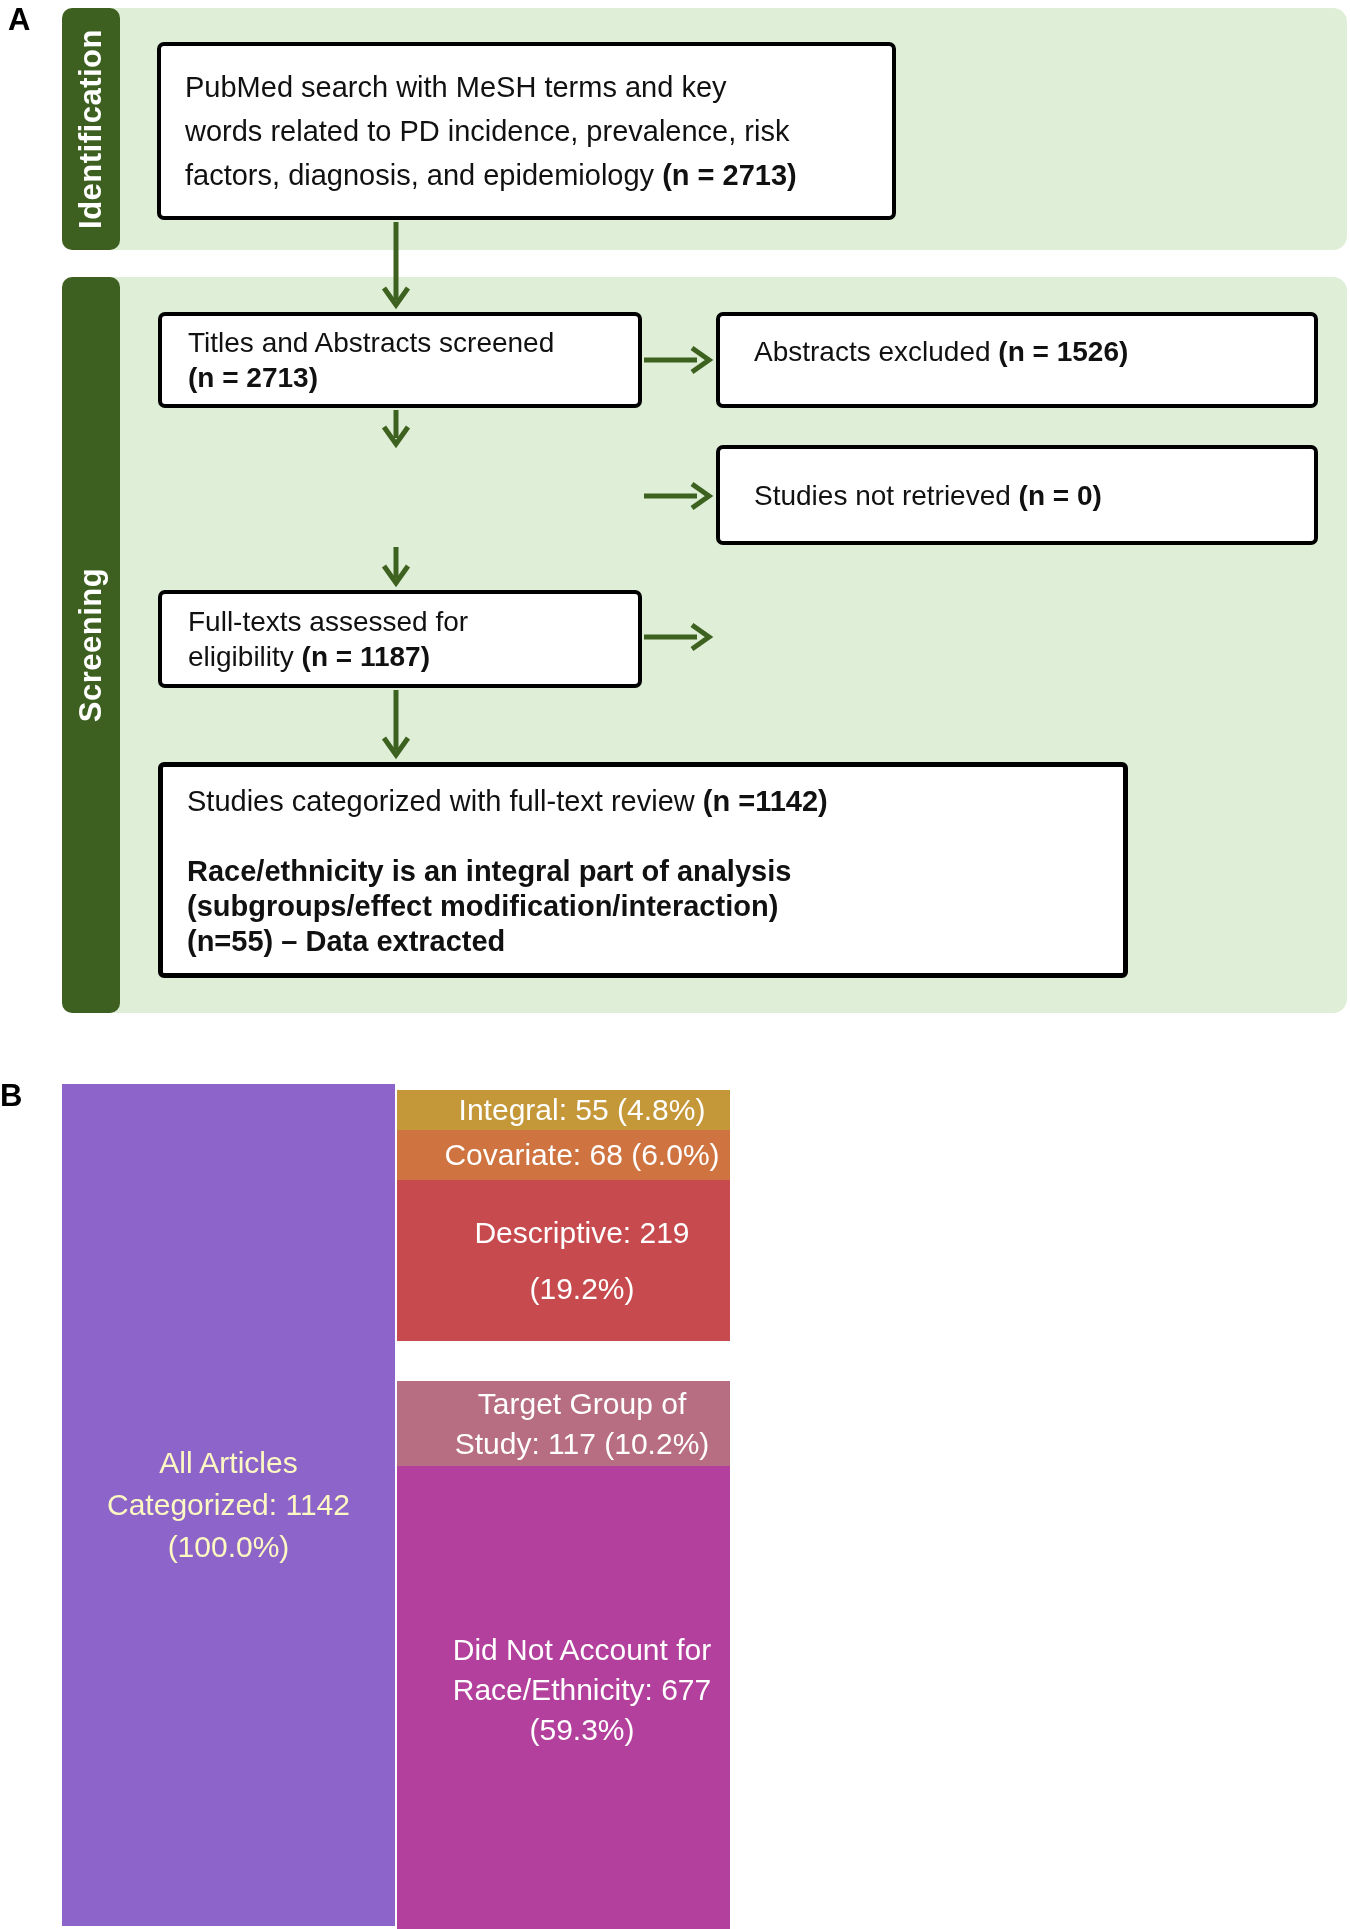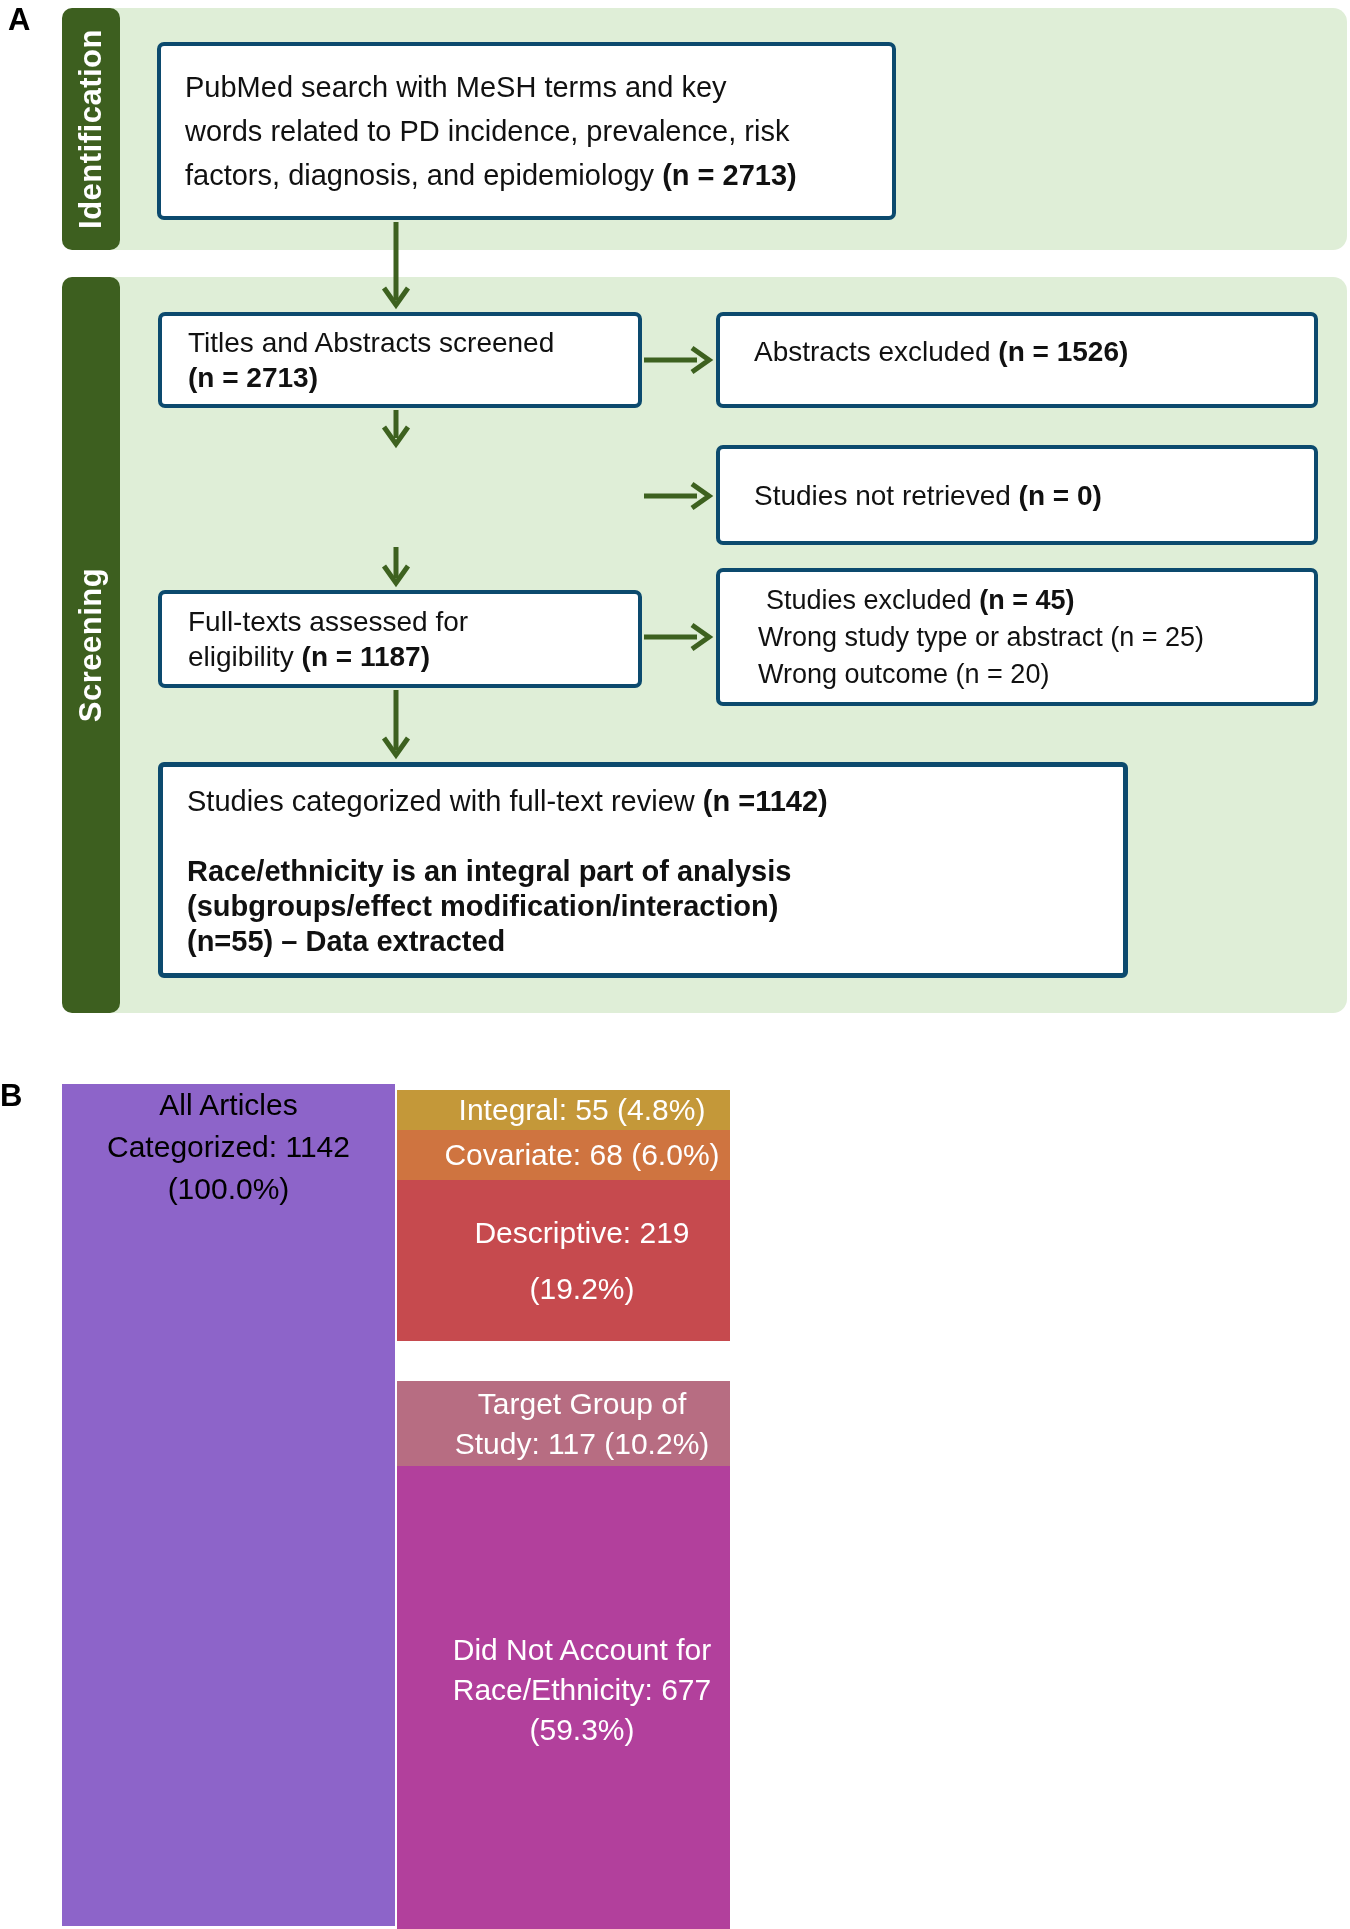--- a/index.html
+++ b/index.html
@@ -12,36 +12,36 @@
   }
   .band-dark {
     position:absolute; background:#3d5f1f; border-radius:10px;
     display:flex; align-items:center; justify-content:center;
   }
   .vlabel {
     transform:rotate(-90deg); white-space:nowrap; color:#ffffff;
     font-weight:bold; font-size:31px; letter-spacing:0.5px;
   }
   .fbox {
-    position:absolute; background:#ffffff; border:4px solid #0c4a6e;
+    position:absolute; background:#ffffff; border:4px solid #000000;
     border-radius:7px; box-sizing:border-box; display:flex;
     flex-direction:column; justify-content:center;
   }
   .fbox.thick { border-width:5px; border-radius:6px; }
   .t28 { font-size:28px; line-height:35px; }
   .t27 { font-size:27px; line-height:37px; }
   .t29 { font-size:29px; line-height:44px; }
   .b { font-weight:bold; }
   .corner-label { position:absolute; font-size:31px; font-weight:bold; color:#000000; }
   svg.arrows { position:absolute; left:0; top:0; pointer-events:none; }
   svg.arrows * { stroke:#3d611f; stroke-width:5; fill:none; }
   
   .pb-block {
     position:absolute; display:flex; flex-direction:column; align-items:center;
-    text-align:center; color:#000000; font-size:30px;
+    justify-content:center; text-align:center; color:#fef9c3; font-size:30px;
     line-height:42px;
   }
   .pb-stack { position:absolute; display:flex; flex-direction:column; }
   .pb-seg {
     display:flex; flex-direction:column; align-items:center; justify-content:center;
     text-align:center; color:#ffffff; font-size:30px; line-height:40px;
     flex:0 0 auto; box-sizing:border-box;padding-left:37px;
   }
   .seg-h0 { height:40px; }
   .seg-h1 { height:50px; }
@@ -80,25 +80,20 @@
     <div><span>Abstracts excluded </span><span class="b">(n = 1526)</span></div>
   </div>
 
   <div class="fbox t28" style="left:716px; top:445px; width:602px; height:100px; padding:4px 18px 4px 34px;">
     <div><span>Studies not retrieved </span><span class="b">(n = 0)</span></div>
   </div>
 
   <div class="fbox t28" style="left:158px; top:590px; width:484px; height:98px; padding:4px 18px 4px 26px;">
     <div>Full-texts assessed for</div>
     <div><span>eligibility </span><span class="b">(n = 1187)</span></div>
-  </div>
-  <div class="fbox t27" style="left:716px; top:568px; width:602px; height:138px; padding:6px 16px 6px 38px;">
-    <div style="margin-left:8px;"><span>Studies excluded </span><span class="b">(n = 45)</span></div>
-    <div>Wrong study type or abstract (n = 25)</div>
-    <div>Wrong outcome (n = 20)</div>
   </div>
 
   <div class="fbox thick" style="left:158px; top:762px; width:970px; height:216px; padding:14px 24px; justify-content:flex-end; font-size:29px;">
     <div style="line-height:40px;"><span>Studies categorized with full-text review </span><span class="b">(n =1142)</span></div>
     <div style="height:36px;"></div>
     <div class="b" style="line-height:35px;">Race/ethnicity is an integral part of analysis</div>
     <div class="b" style="line-height:35px;">(subgroups/effect modification/interaction)</div>
     <div class="b" style="line-height:35px;">(n=55) – Data extracted</div>
   </div>
 

